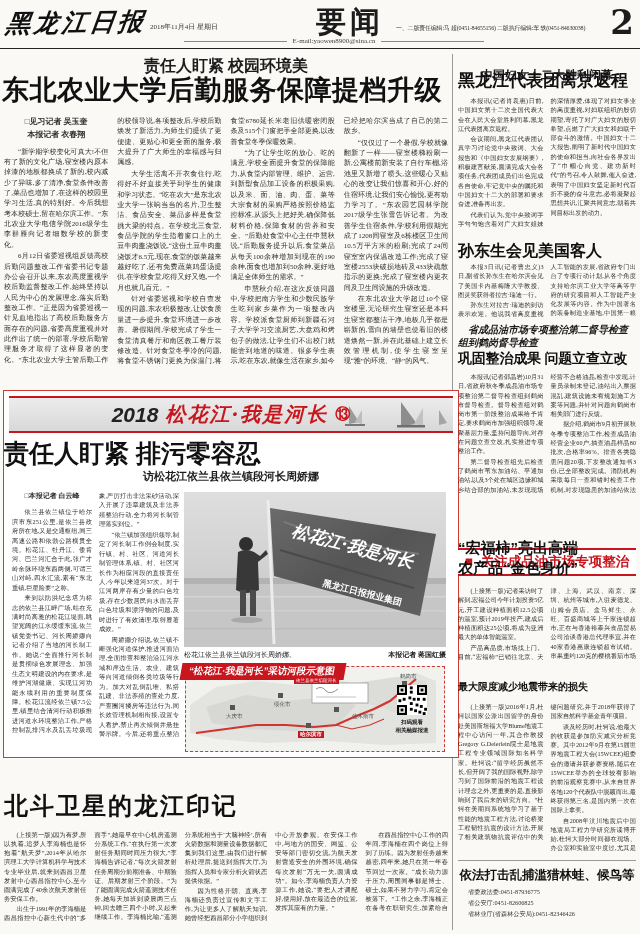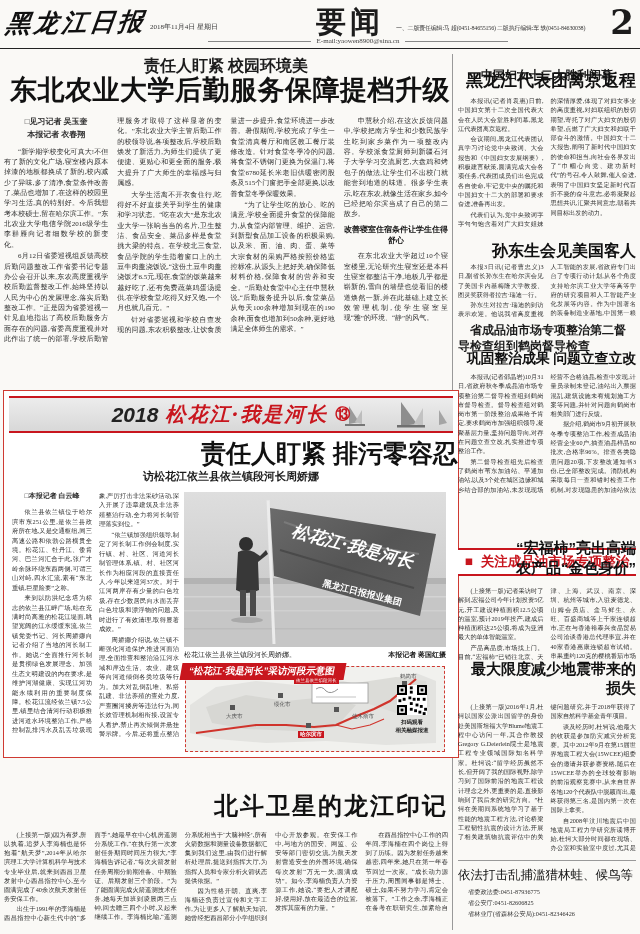--- a/index.html
+++ b/index.html
@@ -5,30 +5,30 @@
   html,body{margin:0;padding:0;}
   body{width:640px;height:934px;background:#faf9f6;position:relative;overflow:hidden;
        font-family:"Liberation Serif","DejaVu Serif",serif;color:#1c1c1c;}
   .abs{position:absolute;}
   
   .logo{left:6px;top:6px;font-family:"DejaVu Serif",serif;font-size:25px;font-weight:900;
         font-style:italic;letter-spacing:3px;transform:skewX(-8deg) rotate(-1deg);color:#111;}
   .m-date{left:150px;top:22px;font-size:7px;color:#333;}
   .sec-title{left:230px;top:2px;width:240px;text-align:center;font-size:30px;font-weight:900;
              font-family:"Liberation Sans","DejaVu Sans",sans-serif;letter-spacing:4px;}
-  .email-row{left:208px;top:37px;width:300px;display:flex;align-items:center;font-size:7px;color:#444;}
+  .email-row{left:184px;top:37px;width:300px;display:flex;align-items:center;font-size:7px;color:#444;}
   .email-row .ln{flex:1;border-top:1px solid #888;}
   .email-row span{padding:0 6px;white-space:nowrap;}
   .editor{left:396px;top:24px;width:214px;font-size:6px;color:#333;letter-spacing:-0.2px;}
   .pageno{right:6px;top:2px;font-family:"DejaVu Serif",serif;font-size:34px;font-weight:900;}
   .hrule{left:0;top:48px;width:640px;border-top:1.5px solid #222;}
   .vdiv{left:452px;top:54px;height:876px;border-left:1px solid #999;}
   
   .kicker{font-weight:bold;text-align:center;}
-  .hl{font-family:"Liberation Sans","DejaVu Sans",sans-serif;font-weight:900;text-align:right;
+  .hl{font-family:"Liberation Sans","DejaVu Sans",sans-serif;font-weight:900;text-align:left;
       color:#111;letter-spacing:0;}
   .body-txt{font-size:7px;line-height:1.48;text-align:justify;color:#2e2e2e;overflow:hidden;}
   .bp{margin:0 0 1px 0;text-indent:2em;}
   .bh{font-weight:bold;text-align:center;text-indent:0;font-size:8px;margin:4px 0;color:#111;
       font-family:"Liberation Sans","DejaVu Sans",sans-serif;}
   .byline{text-align:center;font-size:8px;font-weight:bold;margin-bottom:5px;line-height:1.6;text-indent:0;}
   .red-banner{color:#c8161e;font-family:Liberation Mono, monospace;font-weight:900;
       text-align:center;border-top:2.5px solid #c8161e;border-bottom:2.5px solid #c8161e;
       background:#fff;margin-top:44px;}
   
@@ -71,31 +71,31 @@
   .bd-hl{left:4px;top:790px;width:444px;font-size:24px;letter-spacing:2px;}
   .bd-body{left:4px;top:830px;width:444px;height:100px;column-count:5;column-gap:8px;
       font-size:6.3px;line-height:1.45;}
   
   .rc{left:458px;width:178px;}
   .r-k1{top:40px;font-size:12px;margin-top:27px;}
   .r-h1{top:69px;font-size:17px;}
   .r-b1{top:96px;height:140px;column-count:2;column-gap:7px;font-size:6.2px;line-height:1.5;}
   .r-h2{top:241px;font-size:16px;}
   .r-b2{top:262px;height:57px;column-count:2;column-gap:7px;font-size:6.2px;line-height:1.5;}
-  .r-k3{top:323px;font-size:12px;font-weight:bold;line-height:1.3;text-align:left;text-indent:1em;}
+  .r-k3{top:323px;font-size:10px;font-weight:bold;line-height:1.3;text-align:left;text-indent:1em;font-style:italic;}
   .r-h3{top:350px;font-size:14px;letter-spacing:-0.2px;}
   .r-b3{top:372px;height:126px;column-count:2;column-gap:7px;font-size:6.2px;line-height:1.5;}
   .r-ban{top:504px;padding:3px 0;font-size:13.5px;}
   .r-h4{top:538px;font-size:15px;line-height:1.35;}
   .r-b4{top:586px;height:80px;column-count:2;column-gap:7px;font-size:6.2px;line-height:1.5;}
-  .r-h5{top:660px;font-size:15px;}
+  .r-h5{top:680px;font-size:10px;}
   .r-b5{top:702px;height:152px;column-count:2;column-gap:7px;font-size:6.2px;line-height:1.5;}
   .hotbox{top:860px;height:70px;border-top:1px solid #999;border-bottom:1px solid #999;padding-top:6px;}
-  .hot-t{font-family:"Liberation Sans","DejaVu Sans",sans-serif;font-weight:400;font-size:12.5px;
-      text-align:left;line-height:1.3;color:#111;}
+  .hot-t{font-family:"Liberation Sans","DejaVu Sans",sans-serif;font-weight:700;font-size:12.5px;
+      text-align:center;line-height:1.3;color:#111;}
   .hot-p{font-size:6.2px;line-height:1.75;color:#333;margin-top:4px;padding-left:10px;}
 </style>
 </head>
 <body>
 
 <div class="abs logo">黑龙江日报</div>
 <div class="abs m-date">2018年11月4日 星期日</div>
 <div class="abs sec-title">要闻</div>
 <div class="abs email-row">
   <i class="ln"></i>
@@ -113,21 +113,21 @@
   <div class="byline">
     <div>□见习记者 吴玉奎</div>
     <div>本报记者 衣春翔</div>
   </div>
   <p class="bp">“新学期学校变化可真大!不但有了新的文化广场,寝室楼内原本掉漆的地板都换成了新的,校内减少了异味,多了清净,食堂条件改善了,菜品也增加了,在这样的校园里学习生活,真的特别好。今后我想考本校硕士,留在哈尔滨工作。”东北农业大学电信学院2016级学生李群雁向记者细数学校的新变化。</p>
   <p class="bp">6月12日省委巡视组反馈高校后勤问题整改工作省委书记专题办公会召开以来,东农高度重视学校后勤监督整改工作,始终坚持以人民为中心的发展理念,落实后勤整改工作。“正是因为省委巡视一针见血地指出了高校后勤服务方面存在的问题,省委高度重视并对此作出了统一的部署,学校后勤管理服务才取得了这样显著的变化。”东北农业大学主管后勤工作的校领导说,各项整改后,学校后勤焕发了新活力,为师生们提供了更便捷、更贴心和更全面的服务,极大提升了广大师生的幸福感与归属感。</p>
   <p class="bp">大学生活离不开衣食住行,吃得好不好直接关乎到学生的健康和学习状态。“吃在农大”是东北农业大学一张响当当的名片,卫生整洁、食品安全、菜品多样是食堂挑大梁的特点。在学校北三食堂,食品学院的学生指着窗口上的土豆牛肉盖浇饭说,“这份土豆牛肉盖浇饭才6.5元,现在,食堂的饭菜越来越好吃了,还有免费蔬菜鸡蛋汤提供,在学校食堂,吃得又好又饱,一个月也就几百元。”</p>
   <p class="bp">针对省委巡视和学校自查发现的问题,东农积极整改,让饮食质量进一步提升,食堂环境进一步改善。暑假期间,学校完成了学生一食堂清真餐厅和南区教工餐厅装修改造。针对食堂冬季冷的问题,将食堂不锈钢门更换为保温门,将食堂6780延长米老旧供暖密闭股条及515个门窗把手全部更换,以改善食堂冬季保暖效果。</p>
   <p class="bp">“为了让学生吃的放心、吃的满意,学校全面提升食堂的保障能力,从食堂内部管理、维护、运营,到新型食品加工设备的积极采购,以及米、面、油、肉、蛋、菜等大宗食材的采购严格按照价格监控标准,从源头上把好关,确保降低材料价格,保障食材的营养和安全。”后勤处食堂中心主任申慧秋说,“后勤服务提升以后,食堂菜品从每天100余种增加到现在的190余种,面食也增加到50余种,更好地满足全体师生的需求。”</p>
   <p class="bp">申慧秋介绍,在这次反馈问题中,学校把南方学生和少数民族学生吃到家乡菜作为一项整改内容。学校派食堂厨师到新疆石河子大学学习交流厨艺,大盘鸡和烤包子的做法,让学生们不出校门就能尝到地道的味道。很多学生表示,吃在东农,就像生活在家乡,如今已经把哈尔滨当成了自己的第二故乡。</p>
-  <p class="bh">改善寝室住宿条件让学生住得舒心</p>
+  <p class="bp">“仅仅过了一个暑假,学校就像翻新了一样——寝室楼梯粉刷一新,公寓楼前新安装了自行车棚,浴池里又新增了喷头,这些暖心又贴心的改变让我们惊喜和开心,好的住宿环境,让我们安心愉悦,更有动力学习了。”东农园艺园林学院2017级学生张雪告诉记者。为改善学生住宿条件,学校利用假期完成了1208间寝室及6栋楼区卫生间10.5万平方米的粉刷;完成了24间寝室室内保温改造工作;完成了寝室楼2553块破损地砖及433块疏散指示的更换;完成了寝室楼内更衣间及卫生间设施的升级改造。</p>
   <p class="bp">在东北农业大学超过10个寝室楼里,无论研究生寝室还是本科生寝室都整洁干净,地板几乎都是崭新的,雪白的墙壁也使看旧的楼道焕然一新,并在此基础上建立长效管理机制,使学生寝室呈现“雅”的环境、“静”的风气。</p>
 
 </div>
 <div class="abs red-banner banner1">■ 高校后勤服务管理看变化</div>
 
 <div class="abs rbox">
   <div class="rb-banner">
     <svg class="sails" width="120" height="33" viewBox="0 0 120 33">
       <polygon points="18,26 18,8 28,24" fill="#9a9a9a"></polygon>
         <polygon points="31,26 31,12 24,24" fill="#bdbdbd"></polygon>

